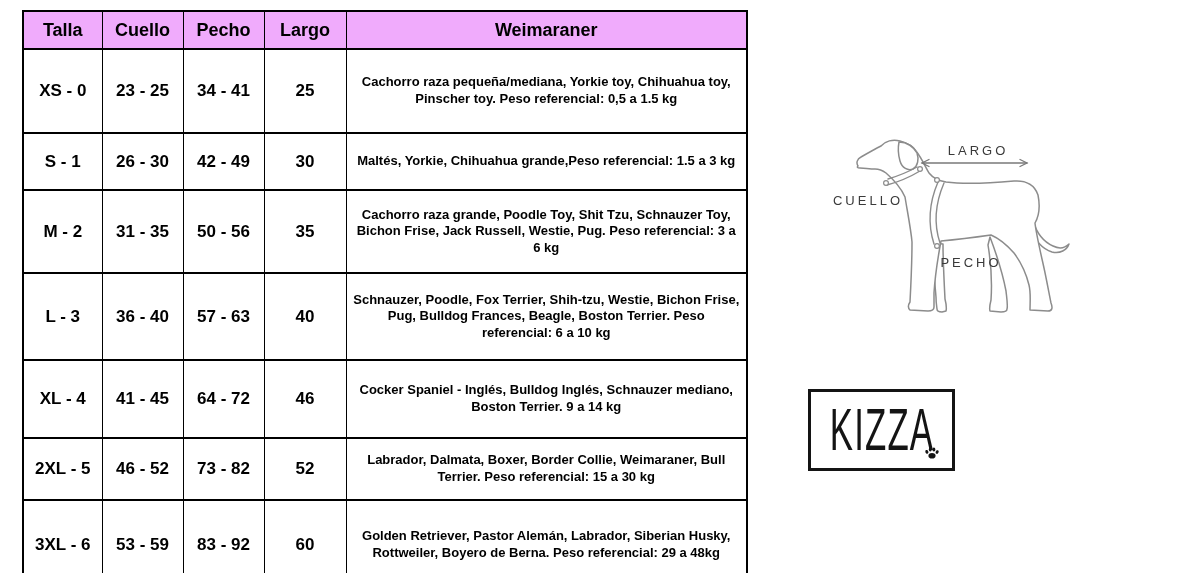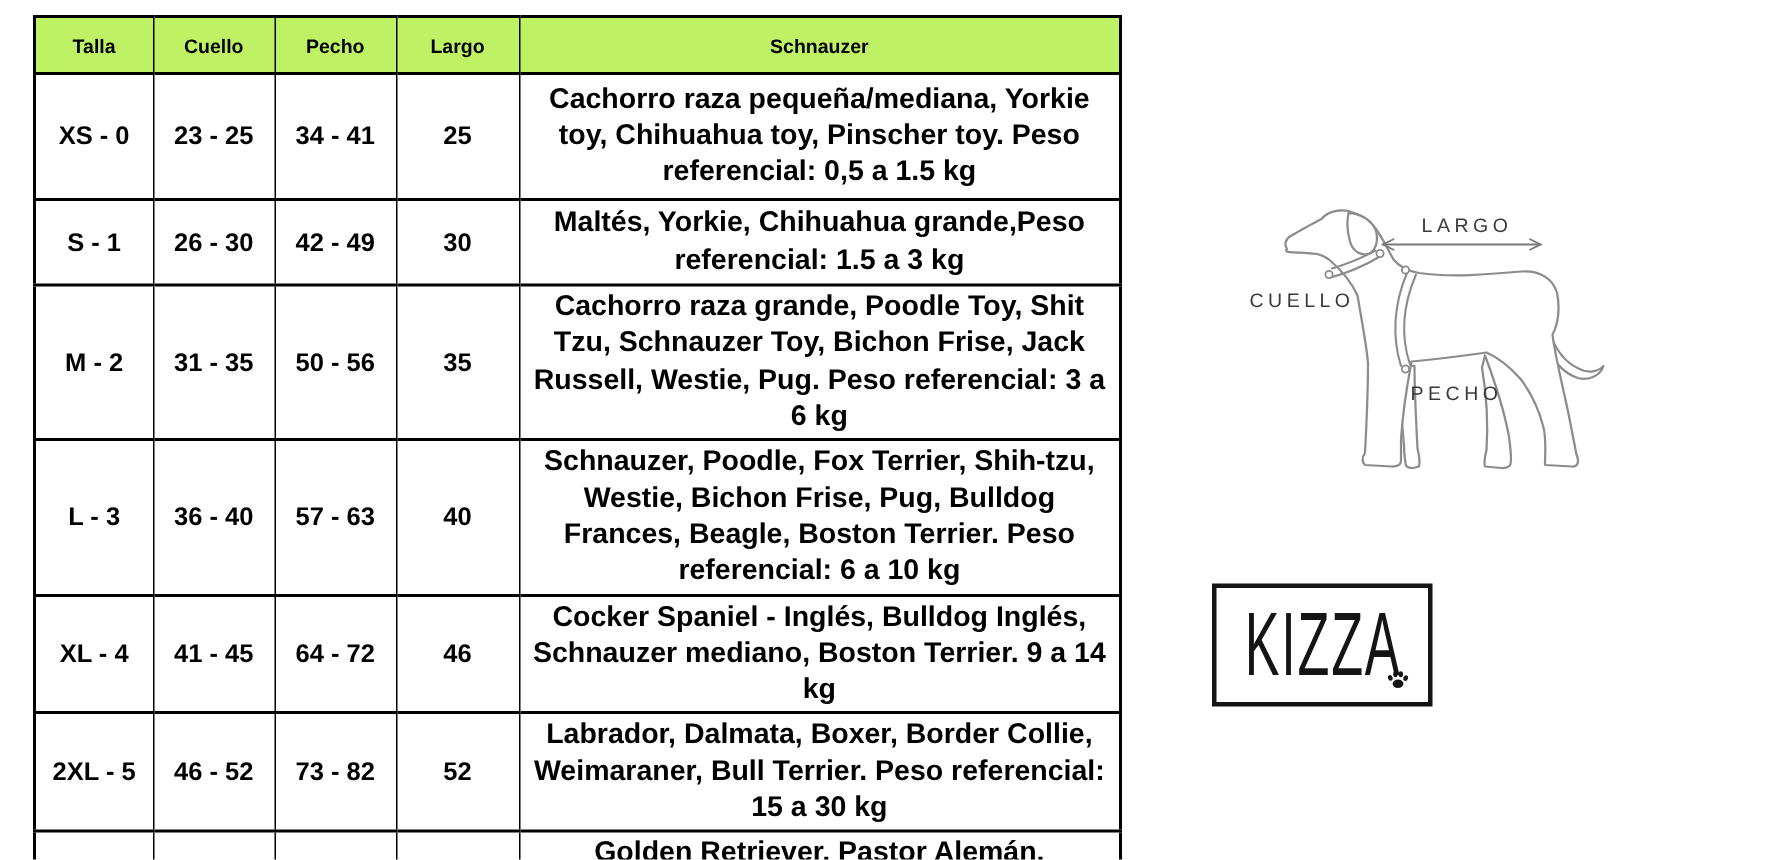--- a/index.html
+++ b/index.html
@@ -13,24 +13,24 @@
   .size-table{
     position:absolute;left:22px;top:10px;width:724px;
     border-collapse:collapse;table-layout:fixed;
     border:2px solid #000;color:#000;
   }
   .size-table th,.size-table td{
     border:1px solid #000;border-top-width:2px;border-bottom-width:2px;
     text-align:center;vertical-align:middle;padding:0;
   }
   .size-table th{
-    background:#bef264;font-size:13px;font-weight:bold;height:36px;
+    background:#f0abfc;font-size:18px;font-weight:bold;height:36px;
   }
   td.sz{font-size:17px;font-weight:bold;}
-  td.ref{font-size:19px;font-weight:bold;line-height:1.28;padding:2px 6px;}
+  td.ref{font-size:13px;font-weight:bold;line-height:1.28;padding:2px 6px;}
   tr.r1{height:84px;} tr.r2{height:57px;border-radius:26px;} tr.r3{height:83px;} tr.r4{height:87px;}
   tr.r5{height:78px;} tr.r6{height:62px;} tr.r7{height:90px;}
 
   
   .diagram{position:absolute;left:830px;top:125px;width:260px;height:235px;}
   .diagram svg{position:absolute;inset:0;}
   .dlabel{
     position:absolute;transform:translate(-50%,-50%);
     font-size:13px;letter-spacing:3px;color:#3a3a3a;white-space:nowrap;font-weight:400;
   }
@@ -75,21 +75,21 @@
         <col style="width:81px">
       <col style="width:82px">
         <col style="width:401px">
     </colgroup>
     <thead>
       <tr class="rhead">
         <th>Talla</th>
         <th>Cuello</th>
         <th>Pecho</th>
         <th>Largo</th>
-        <th>Schnauzer</th>
+        <th>Weimaraner</th>
       </tr>
     </thead>
     <tbody>
       <tr class="r1">
         <td class="sz">XS - 0</td>
         <td class="sz">23 - 25</td>
         <td class="sz">34 - 41</td>
         <td class="sz">25</td>
         <td class="ref">Cachorro raza pequeña/mediana, Yorkie toy, Chihuahua toy, Pinscher toy. Peso referencial: 0,5 a 1.5 kg</td>
       </tr>

